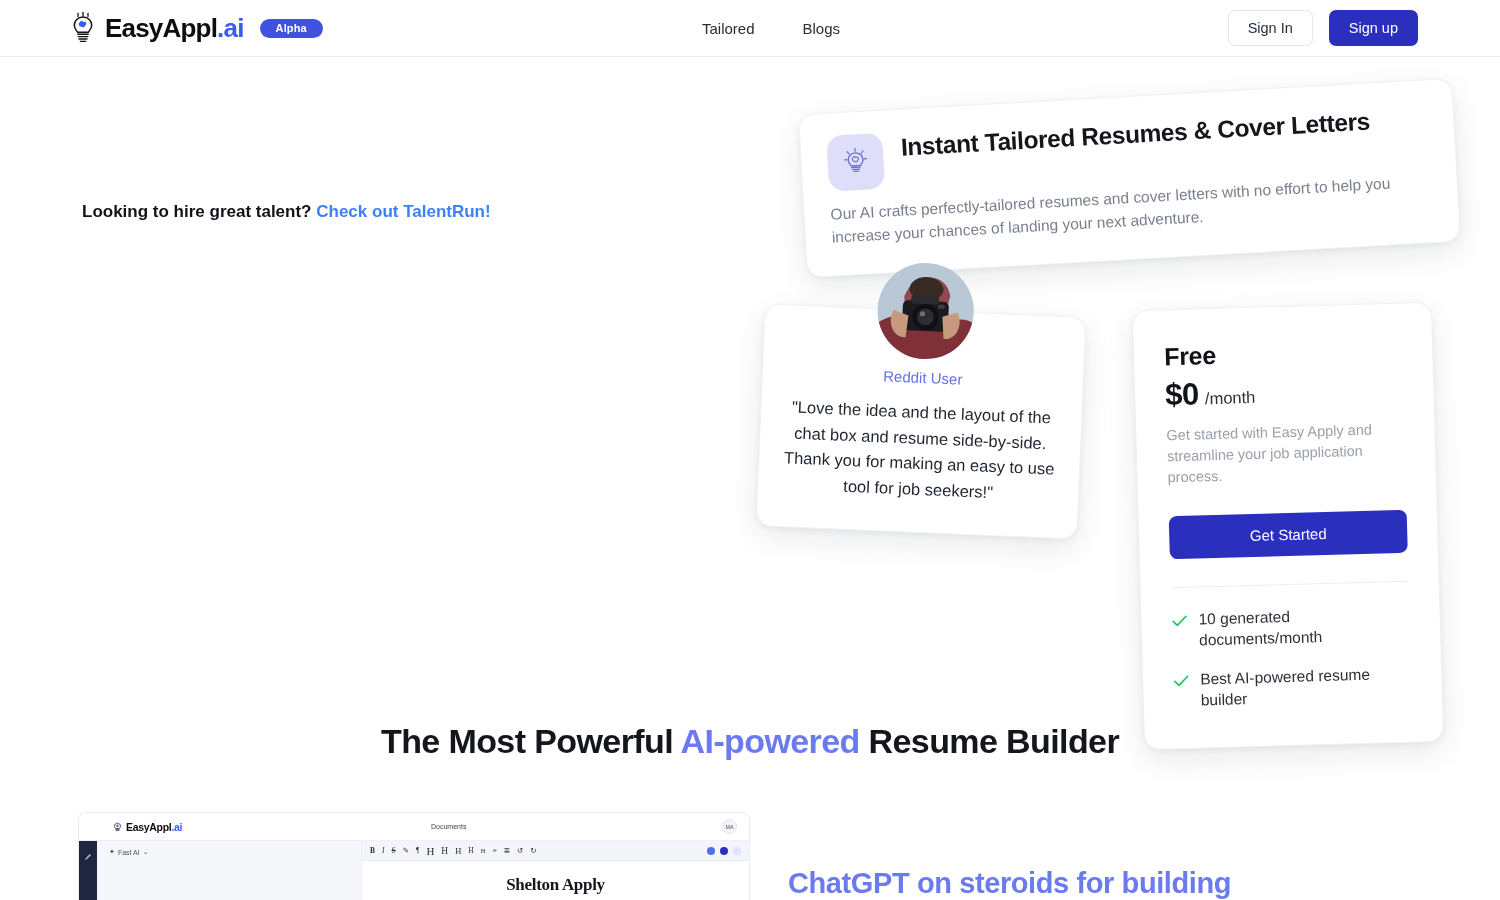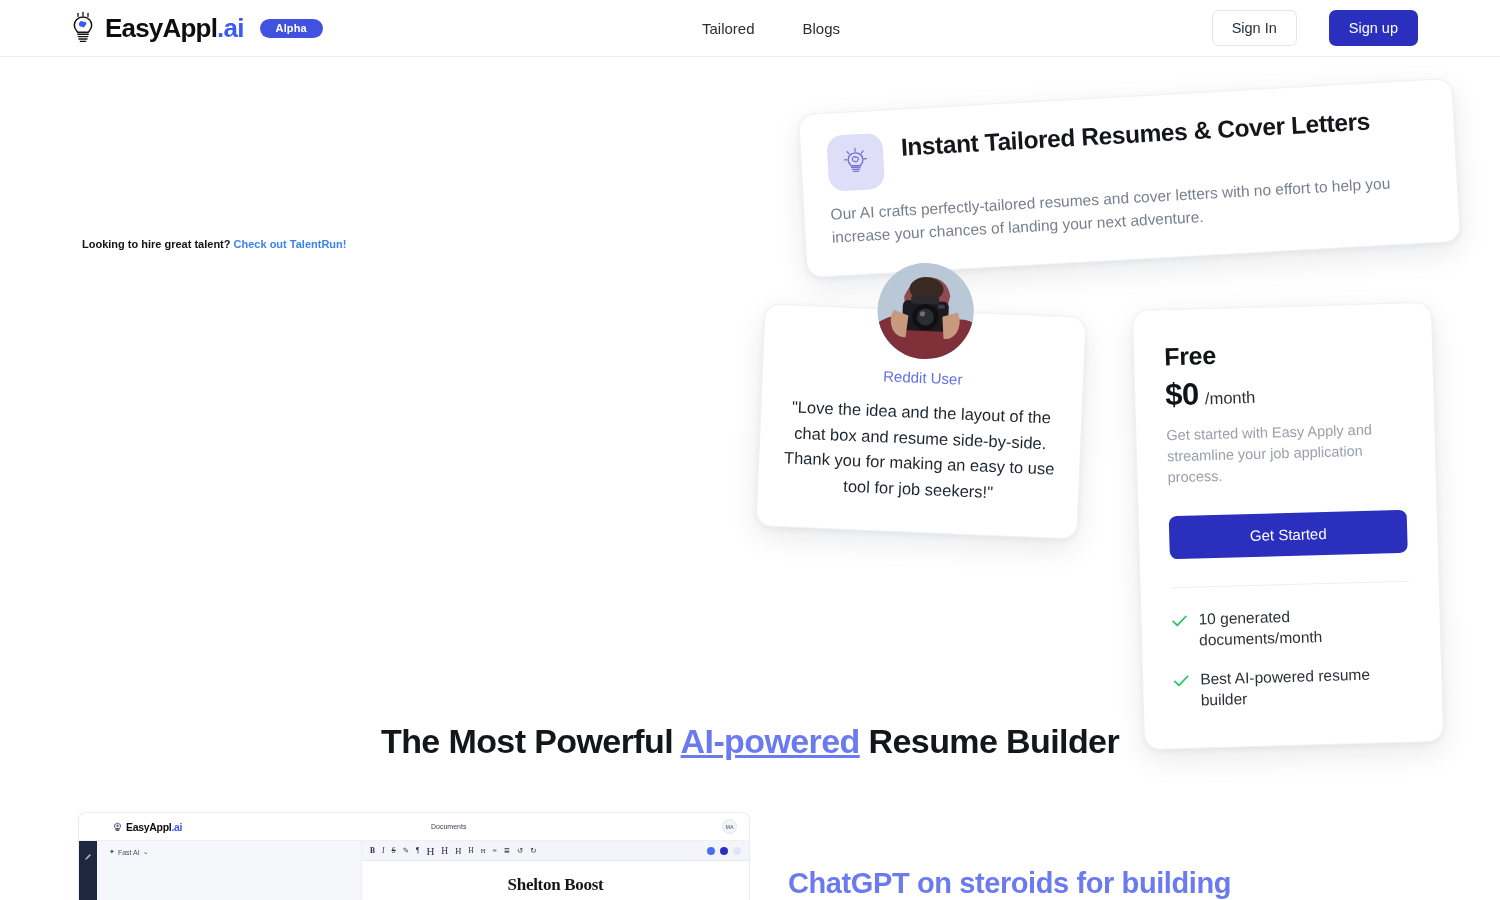--- a/index.html
+++ b/index.html
@@ -29,21 +29,21 @@
   .alpha-badge {
     background: #4252e0; color: #fff;
     font-size: 11px; font-weight: bold;
     padding: 3px 16px 4px; border-radius: 999px;
     margin-left: 7px; letter-spacing: 0.1px;
   }
   .nav { position: absolute; left: 702px; display: flex; gap: 48px; }
   .nav a {
     font-size: 15px; color: #2c2c33; text-decoration: none;
   }
-  .auth { position: absolute; right: 82px; display: flex; gap: 32px; align-items: center; }
+  .auth { position: absolute; right: 82px; display: flex; gap: 16px; align-items: center; }
   .btn-signin {
     font-size: 14.5px; color: #1f2937;
     background: #fff; border: 1px solid #e3e5e9;
     padding: 9px 19px; border-radius: 7px; cursor: pointer;
     font-family: "Liberation Sans", sans-serif;
   }
   .btn-signup {
     font-size: 14.5px; color: #fff;
     background: #2a2fbe; border: none;
     padding: 10px 20px; border-radius: 7px; cursor: pointer;
@@ -62,21 +62,21 @@
   }
   .hero-title .grad-easy {
     background: linear-gradient(90deg, #b066f0 0%, #e0407f 48%, #ef4444 100%);
     -webkit-background-clip: text; background-clip: text; color: transparent;
   }
   .hero-sub {
     margin-top: 40px; font-size: 18px; line-height: 1.55;
     color: #2b2f36; max-width: 540px;
   }
   .hero-talent {
-    margin-top: 68px; font-size: 11px; font-weight: bold; color: #111318;
+    margin-top: 32px; font-size: 17px; font-weight: bold; color: #111318;
   }
   .hero-talent .link { color: #3b82f6; text-decoration: none; }
 
   
   .hero-right { position: absolute; left: 740px; top: 70px; width: 760px; height: 660px; }
 
   .card {
     position: absolute; background: #fff;
     border: 1px solid #f0f1f3; border-radius: 16px;
     box-shadow: 0 10px 30px rgba(16,24,40,0.09), 0 2px 6px rgba(16,24,40,0.05);
@@ -141,21 +141,21 @@
   .feature-item { display: flex; gap: 11px; align-items: flex-start; }
   .check-icon { flex: 0 0 16px; margin-top: 3px; }
   .feature-item-text { font-size: 15.5px; line-height: 1.35; color: #2b3038; }
 
   
   .section2-title {
     position: absolute; top: 722px; left: 0; width: 1500px;
     text-align: center; font-size: 34px; font-weight: bold;
     letter-spacing: -0.6px; color: #14161c;
   }
-  .section2-title .hl { color: #6b7bef; text-decoration: underline; }
+  .section2-title .hl { color: #6b7bef; }
 
   
   .app-shot {
     position: absolute; left: 78px; top: 812px;
     width: 672px; height: 88px; overflow: hidden;
     background: #fff; border-radius: 8px 8px 0 0;
     border: 1px solid #e9ebef; border-bottom: none;
   }
   .app-topbar {
     height: 28px; background: #fff; display: flex; align-items: center;
@@ -373,18 +373,18 @@
         <span class="tb">≡</span>
         <span class="tb">≣</span>
         <span class="tb">↺</span>
         <span class="tb">↻</span>
         <span class="tb-right">
           <span class="tb-dot" style="background:#4b6ff0"></span>
           <span class="tb-dot" style="background:#2a2fbe"></span>
           <span class="tb-dot" style="background:#dfe6fb"></span>
         </span>
       </div>
-      <div class="app-doc-name">Shelton Boost</div>
+      <div class="app-doc-name">Shelton Apply</div>
     </div>
   </div>
 </div>
 
 <div class="section2-right">ChatGPT on steroids for building</div>
 
 </body></html>

